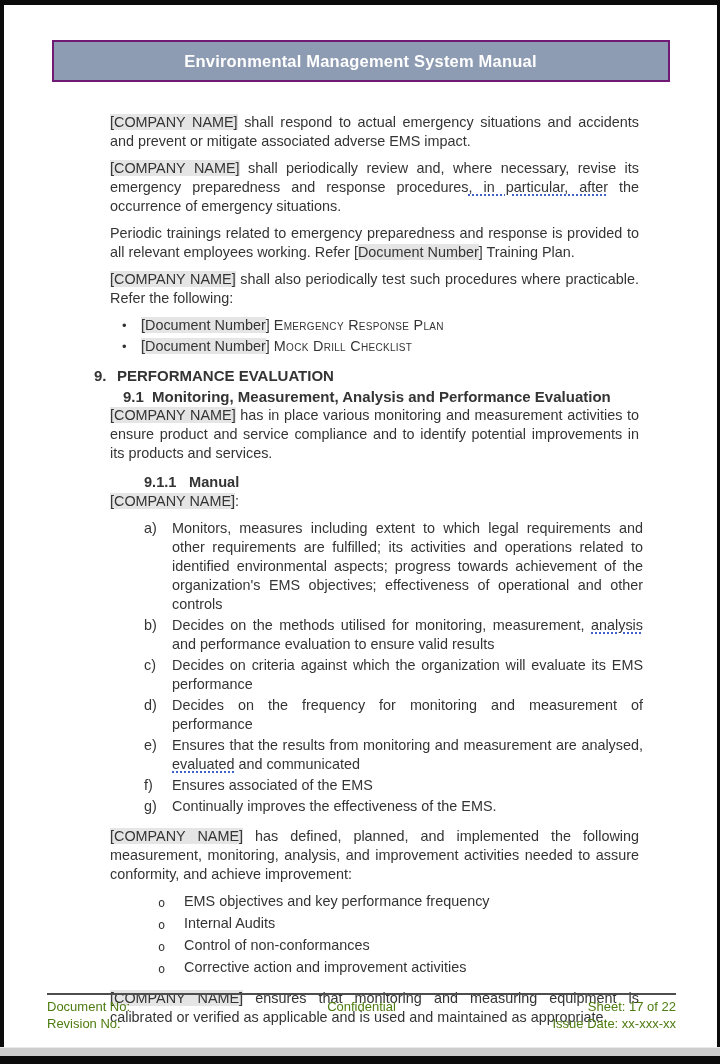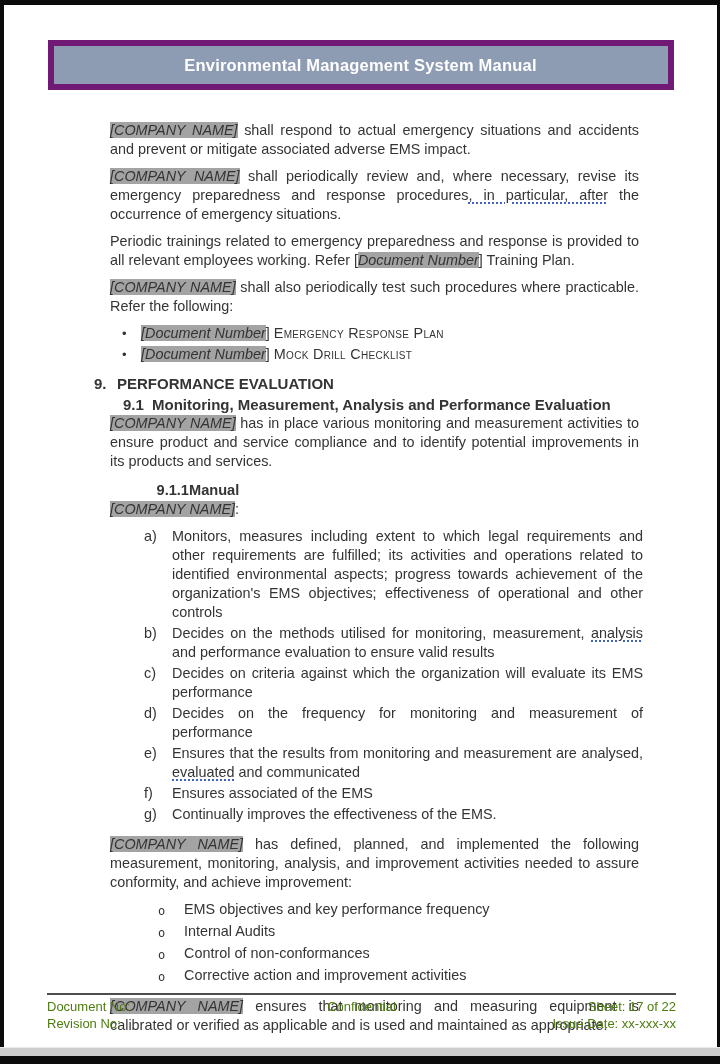--- a/index.html
+++ b/index.html
@@ -1,37 +1,37 @@
 <!DOCTYPE html>
 <html><head>
 <meta charset="utf-8">
 <style>
   html,body{margin:0;padding:0;}
   body{font-family:"Liberation Sans",sans-serif;}
   .screen{position:relative;width:720px;height:1064px;background:#0b0b0b;overflow:hidden;}
   .page{position:absolute;left:4px;top:5px;width:713px;height:1043px;background:#ffffff;overflow:hidden;}
   .gray-strip{position:absolute;left:0;bottom:8px;width:720px;height:8px;background:#cdcdcd;border-top:1px solid #e9e9e9;}
 
-  .banner{margin:35px auto 0 auto;width:614px;height:38px;background:#8E9CB3;border:6px solid #701a75;
+  .banner{margin:35px auto 0 auto;width:614px;height:38px;background:#8E9CB3;border:2px solid #701a75;
           display:flex;align-items:center;justify-content:center;}
   .banner-title{color:#ffffff;font-weight:700;font-size:16.5px;letter-spacing:.2px;}
 
   .content{margin:31px 0 0 86px;width:555px;font-size:14.4px;line-height:19px;color:#343434;}
 
   .block-p{margin:0 0 8px 20px;width:529px;text-align:justify;}
   .block-p.tight{margin-bottom:2px;}
-  .seg-highlight{background:#a3a3a3;font-style:italic;}
+  .seg-highlight{background:#e5e5e5;}
   .seg-squiggle{text-decoration:underline dotted #4062C8 2px;text-underline-offset:2px;}
   .seg-smallcaps{font-variant:small-caps;letter-spacing:.3px;text-align:right;}
 
   .block-h1{font-weight:700;font-size:15px;margin:10px 0 2px 4px;display:flex;}
   .block-h1 .marker{flex:0 0 23px;}
   .block-h2{font-weight:700;font-size:15px;margin:0 0 0 33px;display:flex;}
   .block-h2 .marker{flex:0 0 29px;}
-  .block-h3{font-weight:700;font-size:14.6px;margin:10px 0 0 54px;display:flex;text-align:right;}
+  .block-h3{font-weight:700;font-size:14.6px;margin:10px 0 0 54px;display:flex;}
   .block-h3 .marker{flex:0 0 45px;}
 
   .disc-list{margin:0 0 10px 0;}
   .disc-item{display:flex;margin:0 0 2px 32px;}
   .disc-item .marker{flex:0 0 19px;font-size:13px;}
   .disc-item .li-text{width:478px;}
 
   .alpha-list{margin:8px 0 11px 0;}
   .alpha-item{display:flex;margin:0 0 2px 54px;}
   .alpha-item .marker{flex:0 0 28px;}

